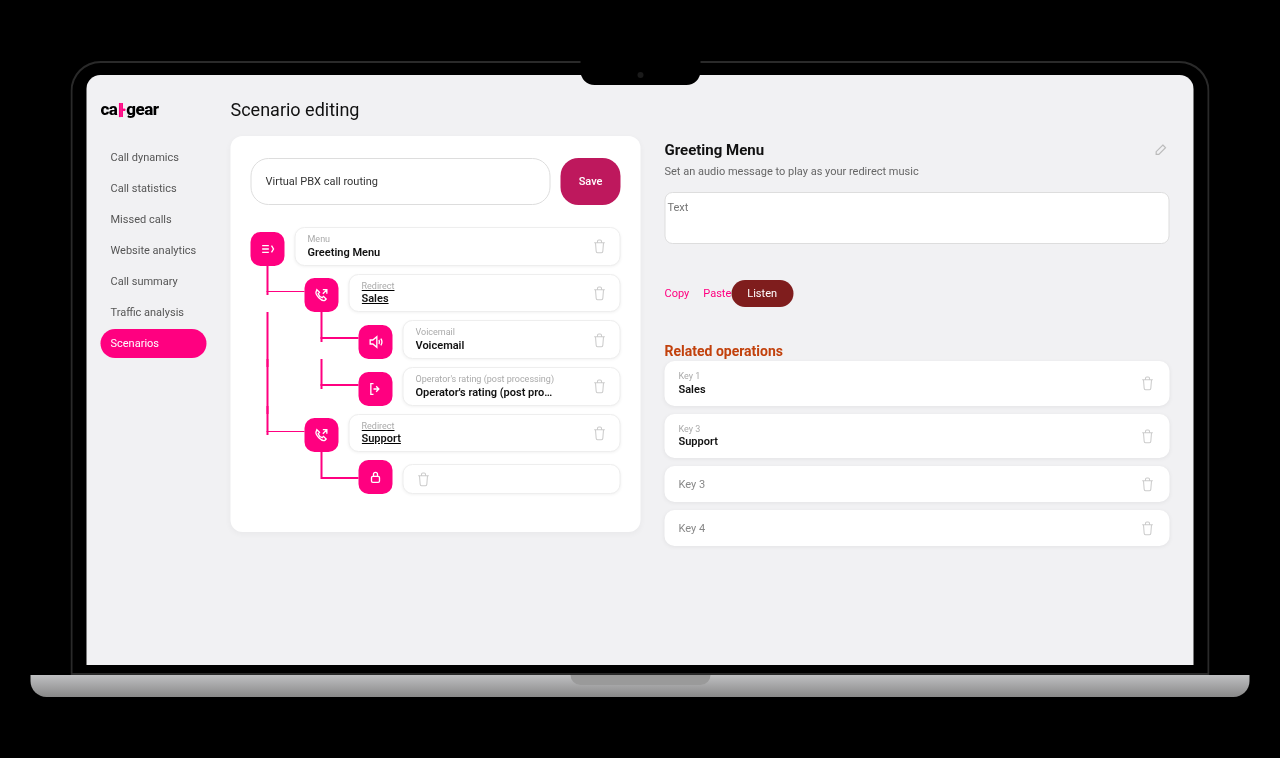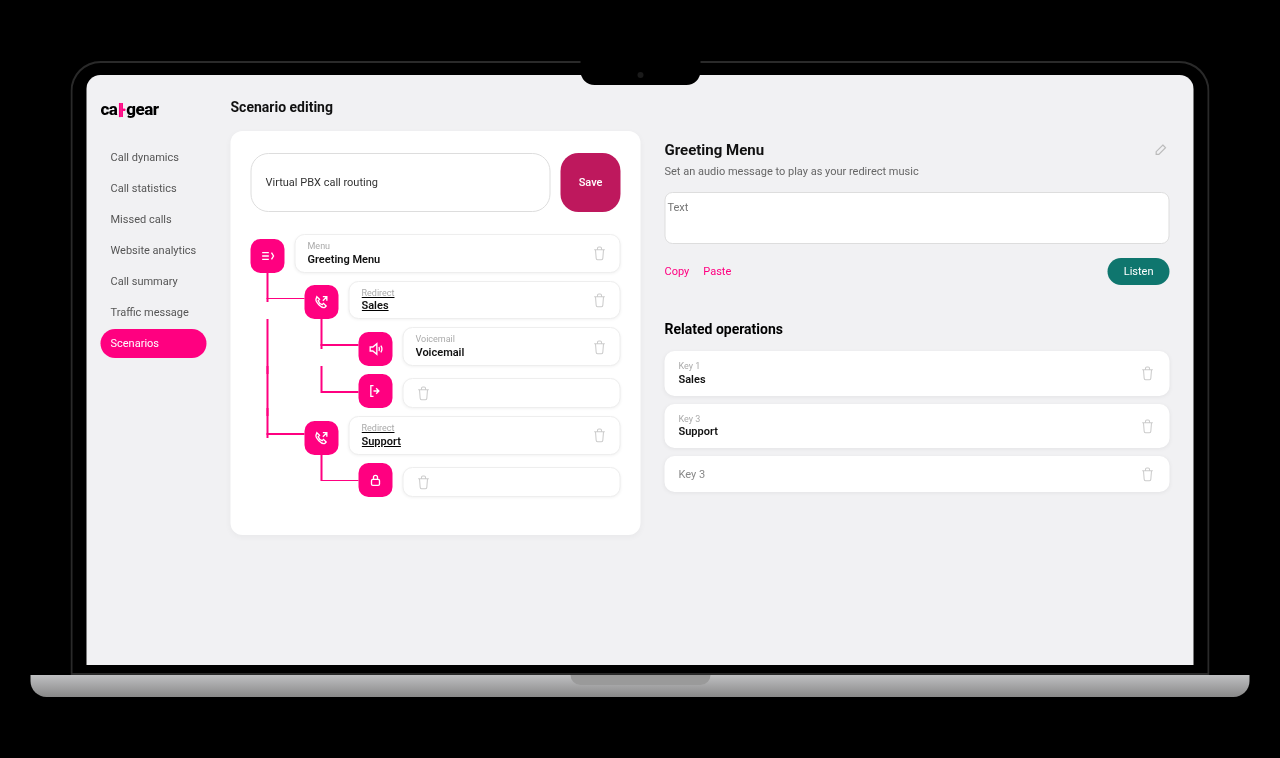--- a/index.html
+++ b/index.html
@@ -17,26 +17,26 @@
 
 .app { display:flex; width:100%; height:100%; }
 .sidebar { width:130px; padding:24px 10px 0 14px; flex-shrink:0; }
 .logo { font-weight:800; font-size:17px; letter-spacing:-0.5px; margin-bottom:24px; color:#000; }
 .logo .bars { color:#ff0080; letter-spacing:-3px; font-weight:900; }
 .logo .dot { color:#ff0080; }
 .nav-item { font-size:11px; color:#555; padding:8px 10px; border-radius:16px; margin-bottom:2px; cursor:pointer; white-space:nowrap; }
 .nav-item.active { background:#ff0080; color:#fff; }
 
 .main { flex:1; padding:24px 24px 0 14px; display:flex; gap:24px; min-width:0; }
-.page-title { font-size:14px; font-weight:700; color:#111; margin-bottom:16px; }
+.page-title { font-size:18px; font-weight:400; color:#111; margin-bottom:16px; }
 .left-col { width:410px; flex-shrink:0; }
 .card { background:#fff; border-radius:12px; padding:22px 20px 30px 20px; box-shadow:0 2px 6px rgba(0,0,0,0.04); }
 
 .name-row { display:flex; gap:10px; margin-bottom:22px; }
-.name-input { flex:1; border:1px solid #ddd; border-radius:18px; padding:22px 14px; font-size:11px; color:#333; }
+.name-input { flex:1; border:1px solid #ddd; border-radius:18px; padding:16px 14px; font-size:11px; color:#333; }
 .save-btn { background:#be185d; color:#fff; border:none; border-radius:18px; padding:9px 18px; font-size:11px; font-weight:500; cursor:pointer; }
 
 .tree { position:relative; }
 .node-row { display:flex; align-items:flex-end; gap:10px; margin-bottom:8px; position:relative; }
 .node-icon { width:34px; height:34px; background:#ff0080; border-radius:10px; display:flex; align-items:center; justify-content:center; flex-shrink:0; z-index:2; position:relative; }
 .node-icon svg { width:16px; height:16px; stroke:#fff; fill:none; stroke-width:2; }
 .node-body { flex:1; background:#fff; border:1px solid #eee; border-radius:10px; padding:6px 12px; display:flex; align-items:center; justify-content:space-between; min-width:0; box-shadow:0 1px 3px rgba(0,0,0,0.05); }
 .node-text { min-width:0; flex:1; overflow:hidden; }
 .node-type { font-size:9px; color:#aaa; line-height:1.3; }
 .node-title { font-size:11px; font-weight:600; color:#111; white-space:nowrap; overflow:hidden; text-overflow:ellipsis; }
@@ -55,26 +55,26 @@
 .indent-2 .connector-h { left:70px; width:38px; }
 
 
 .right-col { flex:1; padding-top:42px; min-width:0; }
 .panel-head { display:flex; justify-content:space-between; align-items:flex-start; }
 .panel-title { font-size:15px; font-weight:700; color:#111; margin-bottom:6px; }
 .panel-sub { font-size:11px; color:#666; margin-bottom:14px; }
 .edit-ic { width:16px; height:16px; }
 .edit-ic svg { stroke:#bbb; fill:none; stroke-width:1.8; }
 .textarea { width:100%; height:52px; border:1px solid #ddd; border-radius:8px; padding:8px 2px; font-size:11px; color:#999; resize:none; margin-bottom:10px; }
-.text-actions { display:flex; justify-content:space-between; align-items:center; margin-bottom:36px; }
+.text-actions { display:flex; justify-content:flex-start; align-items:center; margin-bottom:36px;margin-top:22px; }
 .link-btns { display:flex; gap:14px; }
 .link-btn { color:#ff0080; font-size:11px; background:none; border:none; cursor:pointer; }
-.listen-btn { background:#0f766e; color:#fff; border:none; border-radius:14px; padding:7px 16px; font-size:11px; cursor:pointer; }
-
-.section-title { font-size:14px; font-weight:700; color:#000000; margin-bottom:14px; }
+.listen-btn { background:#7f1d1d; color:#fff; border:none; border-radius:14px; padding:7px 16px; font-size:11px; cursor:pointer; }
+
+.section-title { font-size:14px; font-weight:700; color:#c2410c; margin-bottom:2px; }
 .op-row { background:#fff; border-radius:10px; padding:10px 14px; display:flex; align-items:center; justify-content:space-between; margin-bottom:8px; box-shadow:0 1px 4px rgba(0,0,0,0.06); }
 .op-text .op-key { font-size:9px; color:#aaa; line-height:1.3; }
 .op-text .op-label { font-size:11px; font-weight:600; color:#111; }
 .op-row.empty .op-label { font-weight:400; color:#888; }
 </style>
 </head>
 <body>
 
 <div class="laptop">
   <div class="screen-bezel">
@@ -84,21 +84,21 @@
 
         <aside class="sidebar">
           <div class="logo">
             <span>ca</span><span class="bars">|||</span><span class="dot">·</span><span>gear</span>
           </div>
           <div class="nav-item">Call dynamics</div>
           <div class="nav-item">Call statistics</div>
           <div class="nav-item">Missed calls</div>
           <div class="nav-item">Website analytics</div>
           <div class="nav-item">Call summary</div>
-          <div class="nav-item">Traffic message</div>
+          <div class="nav-item">Traffic analysis</div>
           <div class="nav-item active">Scenarios</div>
         </aside>
 
         <div class="main">
 
           <div class="left-col">
             <div class="page-title">Scenario editing</div>
 
             <div class="card">
 
@@ -169,20 +169,24 @@
                 <div class="node-row indent-2">
                   <div class="connector-v" style="top:-8px; left:16px; bottom:-8px;"></div>
                   <div class="connector-v" style="top:-8px;"></div>
                     <div class="connector-h"></div>
                   <div class="node-icon">
                     <svg viewBox="0 0 24 24">
                         <path d="M9 4H5v16h4M13 8l4 4-4 4M17 12H9"></path>
                       </svg>
                   </div>
                   <div class="node-body">
+                    <div class="node-text">
+                      <div class="node-type">Operator's rating (post processing)</div>
+                      <div class="node-title">Operator's rating (post pro…</div>
+                    </div>
                     <span class="trash"><svg viewBox="0 0 24 24">
                           <path d="M4 7h16M9 7V5a2 2 0 012-2h2a2 2 0 012 2v2M6 7l1 13a2 2 0 002 2h6a2 2 0 002-2l1-13"></path>
                         </svg></span>
                   </div>
                 </div>
 
                 <div class="node-row indent-1">
                   <div class="connector-v" style="top:-8px;"></div>
                     <div class="connector-h"></div>
                   <div class="node-icon">
@@ -267,20 +271,28 @@
 
             <div class="op-row empty">
               <div class="op-text">
                 <div class="op-label">Key 3</div>
               </div>
               <span class="trash"><svg viewBox="0 0 24 24">
                     <path d="M4 7h16M9 7V5a2 2 0 012-2h2a2 2 0 012 2v2M6 7l1 13a2 2 0 002 2h6a2 2 0 002-2l1-13"></path>
                   </svg></span>
             </div>
 
+            <div class="op-row empty">
+              <div class="op-text">
+                <div class="op-label">Key 4</div>
+              </div>
+              <span class="trash"><svg viewBox="0 0 24 24">
+                    <path d="M4 7h16M9 7V5a2 2 0 012-2h2a2 2 0 012 2v2M6 7l1 13a2 2 0 002 2h6a2 2 0 002-2l1-13"></path>
+                  </svg></span>
+            </div>
 
           </div>
 
         </div>
       </div>
     </div>
   </div>
   <div class="base"></div>
 </div>
 

